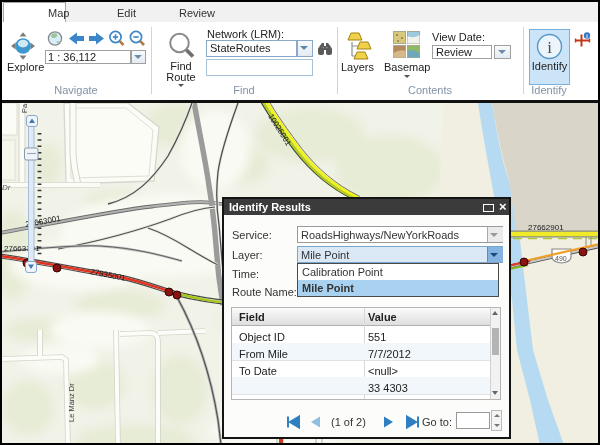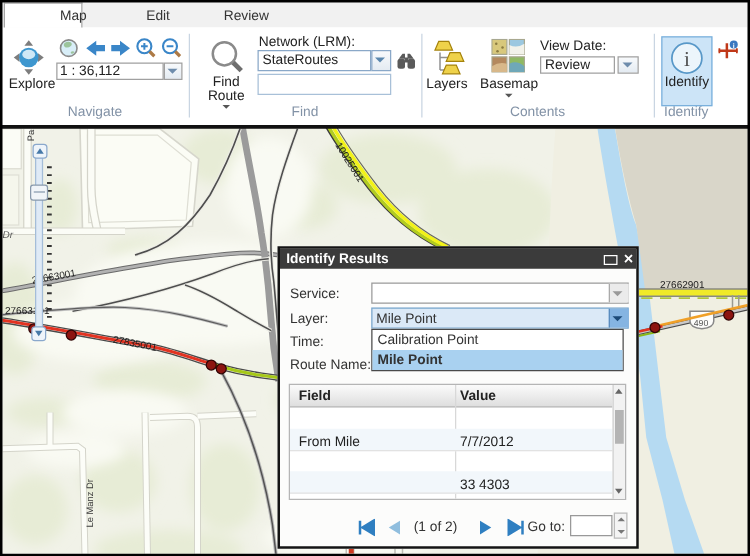--- a/index.html
+++ b/index.html
@@ -307,20 +307,21 @@
 </svg>
 
 <div class="abs" id="popup">
 <div class="abs" id="ptitle"></div>
 <div class="abs" id="ptext">Identify Results</div>
 <span class="abs" style="left:259px;top:5px;width:9px;height:6px;border:1.6px solid #fff;"></span>
 <div class="abs" style="left:275px;top:0px;font-size:13px;font-weight:bold;color:#fff;">×</div>
 
 <div class="abs plabel" style="left:8px;top:30px;">Service:</div>
 <div class="abs pcombo" style="left:73px;top:27px;width:206px;height:17px;"></div>
+<div class="abs plabel" style="left:77px;top:30px;z-index:42;">RoadsHighways/NewYorkRoads</div>
 <div class="abs" style="left:263px;top:28px;width:15px;height:15px;background:#ebebeb;border-left:1px solid #aaa;z-index:42;"></div>
 <div class="abs arrdn" style="left:266px;top:34px;border-top-color:#999;z-index:43;"></div>
 
 <div class="abs plabel" style="left:8px;top:50px;">Layer:</div>
 <div class="abs pcombo" style="left:73px;top:47px;width:206px;height:16.5px;background:#dbe9f7;border-color:#7aa6cc;"></div>
 <div class="abs plabel" style="left:77px;top:49.5px;z-index:42;">Mile Point</div>
 <div class="abs" style="left:263px;top:48px;width:15px;height:14.5px;background:#85b4e2;border-left:1px solid #5a8cbf;z-index:42;"></div>
 <div class="abs arrdn" style="left:266px;top:53.5px;border-top-color:#1c4a78;z-index:43;"></div>
 
 <div class="abs plabel" style="left:8px;top:69px;">Time:</div>
@@ -329,23 +330,31 @@
 <div class="abs" style="left:73px;top:63.5px;width:202px;height:34px;background:#fff;border:1px solid #4a4a4a;box-sizing:border-box;z-index:44;"></div>
 <div class="abs plabel" style="left:78px;top:67px;z-index:45;">Calibration Point</div>
 <div class="abs" style="left:74px;top:80.5px;width:200px;height:16px;background:#a9d1f0;z-index:45;"></div>
 <div class="abs plabel" style="left:78px;top:83px;font-weight:bold;z-index:46;">Mile Point</div>
 
 <div class="abs" id="ptable">
 <div style="position:absolute;left:0;top:0;width:258px;height:17px;background:linear-gradient(#fbfbfb,#dedede);border-bottom:1px solid #b0b0b0;"></div>
 <div class="tcell" style="left:7px;top:3px;font-weight:bold;">Field</div>
 <div class="tcell" style="left:136px;top:3px;font-weight:bold;">Value</div>
 <div style="position:absolute;left:132px;top:0;width:1px;height:91px;background:#d8d8d8;"></div>
+<div class="trow" style="top:18px;">
+          <span class="tcell" style="left:7px;">Object ID</span>
+          <span class="tcell" style="left:136px;">551</span>
+        </div>
 <div class="trow" style="top:35px;background:#f2f7fb;">
           <span class="tcell" style="left:7px;">From Mile</span>
           <span class="tcell" style="left:136px;">7/7/2012</span>
+        </div>
+<div class="trow" style="top:52px;">
+          <span class="tcell" style="left:7px;">To Date</span>
+          <span class="tcell" style="left:136px;">&lt;null&gt;</span>
         </div>
 <div class="trow" style="top:69px;background:#f2f7fb;">
           <span class="tcell" style="left:136px;">33 4303</span>
         </div>
 <div style="position:absolute;left:258px;top:0;width:10px;height:91px;background:#f2f2f2;border-left:1px solid #d0d0d0;box-sizing:border-box;"></div>
 <div style="position:absolute;left:260px;top:3px;width:0;height:0;border-left:3.5px solid transparent;border-right:3.5px solid transparent;border-bottom:4px solid #666;"></div>
 <div style="position:absolute;left:259.5px;top:20px;width:7px;height:27px;background:#b4b4b4;"></div>
 <div style="position:absolute;left:260px;top:83px;width:0;height:0;border-left:3.5px solid transparent;border-right:3.5px solid transparent;border-top:4px solid #666;"></div>
 </div>
 

